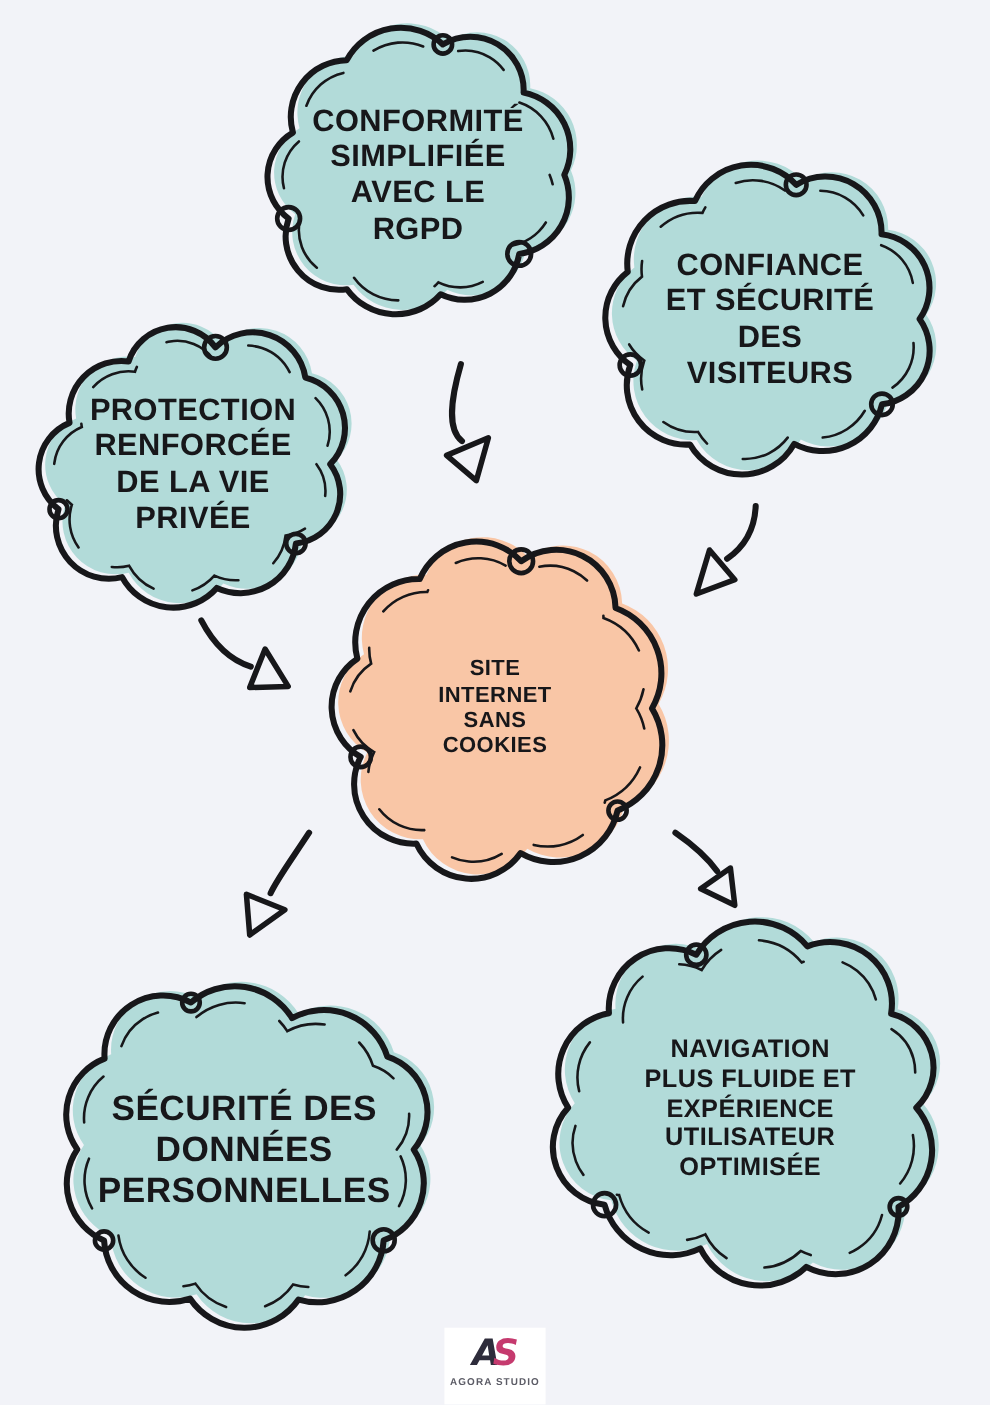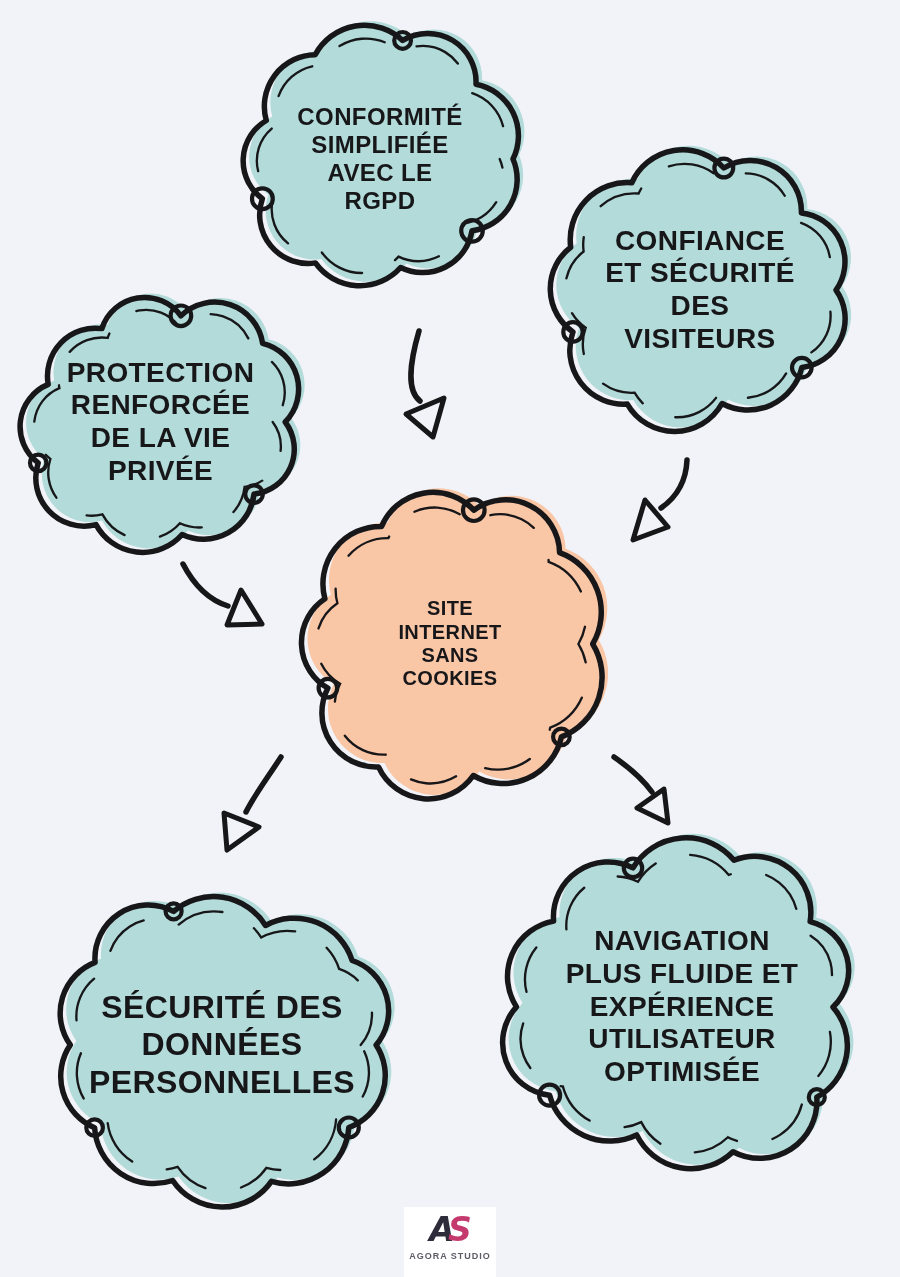--- a/index.html
+++ b/index.html
@@ -18,30 +18,30 @@
   .arrows .head{fill:var(--bg); stroke:var(--ink); stroke-width:5; stroke-linejoin:round;}
   .node{position:absolute;}
   .node svg.cloud{position:absolute; left:0; top:0; overflow:visible;}
   .node .node-label{
     position:absolute; inset:0; display:flex; align-items:center; justify-content:center;
     text-align:center; white-space:pre-line; font-weight:bold; letter-spacing:.4px;
     line-height:1.17; padding:0 18px;
   }
   #node-conformite{left:236px; top:24px;  width:288px; height:270px;}
   #node-confiance {left:543px; top:146px; width:314px; height:288px;}
-  #node-protection{left:14px;  top:286px; width:293px; height:272px;}
+  #node-protection{left:29px;  top:286px; width:293px; height:272px;}
   #node-center    {left:291px; top:486px; width:318px; height:316px;}
   #node-securite  {left:53px;  top:892px; width:338px; height:306px;}
   #node-navigation{left:504px; top:842px; width:356px; height:330px;}
-  #node-conformite .node-label{font-size:24px;}
+  #node-conformite .node-label{font-size:28px;}
   #node-confiance  .node-label{font-size:28px;}
   #node-protection .node-label{font-size:28px;}
   #node-center     .node-label{font-size:20px;}
   #node-securite   .node-label{font-size:32px;}
-  #node-navigation .node-label{font-size:28px;}
+  #node-navigation .node-label{font-size:23px;}
   .footer-logo{
     position:absolute; left:404px; top:1207px; width:92px; height:70px;
     background:var(--logo-card); display:flex; flex-direction:column;
     align-items:center; justify-content:flex-start; padding-top:6px;
   }
   .monogram{font-weight:bold; font-size:33px; line-height:1; letter-spacing:-1px; font-family:"DejaVu Sans", sans-serif;}
   .logo-a{color:var(--logo-dark); font-style:italic;}
   .logo-s{color:var(--logo-pink); font-style:italic; margin-left:-6px;}
   .logo-caption{font-size:9px; color:var(--logo-text); letter-spacing:1px; margin-top:5px; font-weight:bold;}
 </style>

